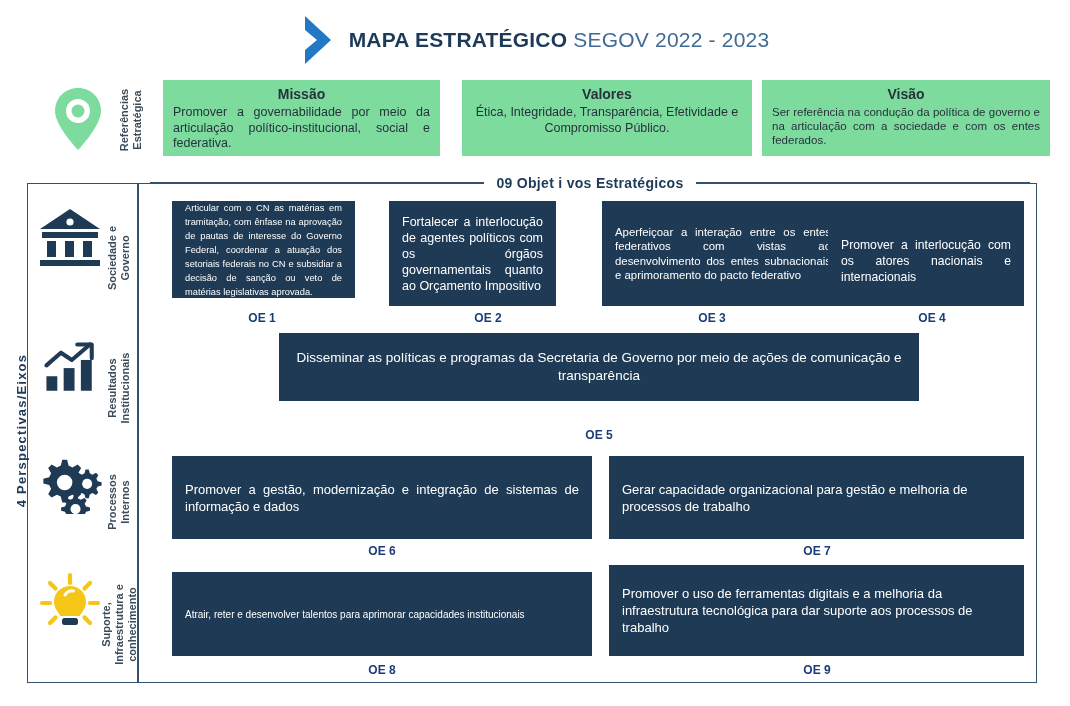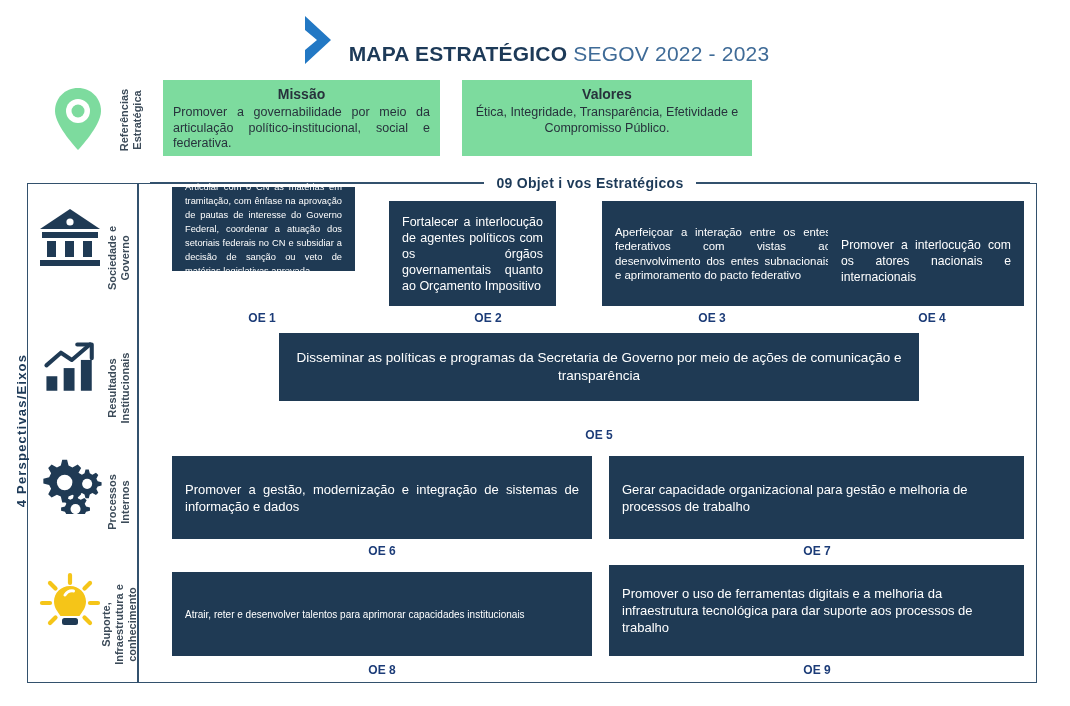--- a/index.html
+++ b/index.html
@@ -7,21 +7,21 @@
     width:1070px;height:706px;
     background:#ffffff;
     font-family:"Liberation Sans", sans-serif;
     color:#223b53;
     overflow:hidden;
     position:relative;
   }
   
   .title-bar{
     position:absolute;left:0;top:14px;width:1070px;
-    display:flex;align-items:flex-end;justify-content:center;gap:14px;
+    display:flex;align-items:center;justify-content:center;gap:14px;
   }
   .chevron{width:34px;height:52px;flex:0 0 auto;}
   .title-text{
     font-size:21px;letter-spacing:.2px;white-space:nowrap;
   }
   .title-text .strong{font-weight:bold;color:#1d3a58;}
   .title-text .light{font-weight:normal;color:#3f6b97;}
 
   
   .ref-row{
@@ -147,20 +147,24 @@
   <div class="green-box" id="box-missao">
     <div class="gb-title">Missão</div>
     <div class="gb-body">Promover a governabilidade por meio da articulação político-institucional, social e federativa.</div>
   </div>
 
   <div class="green-box" id="box-valores">
     <div class="gb-title">Valores</div>
     <div class="gb-body">Ética, Integridade, Transparência, Efetividade e Compromisso Público.</div>
   </div>
 
+  <div class="green-box" id="box-visao">
+    <div class="gb-title">Visão</div>
+    <div class="gb-body">Ser referência na condução da política de governo e na articulação com a sociedade e com os entes federados.</div>
+  </div>
 </div>
 
 <div class="frame"></div>
 <div class="frame-divider"></div>
 
 <div class="obj-header">
   <div class="rule"></div>
   <div class="obj-text">09 Objet i vos Estratégicos</div>
   <div class="rule"></div>
 </div>
@@ -251,21 +255,21 @@
   </div>
   <div class="side-text">
     <span>
       <span>Suporte,</span><br>
       <span>Infraestrutura e</span><br>
       <span>conhecimento</span>
     </span>
   </div>
 </div>
 
-<div class="oe" style="left:172px;top:187px;width:183px;height:84px;justify-content:center;">
+<div class="oe" style="left:172px;top:201px;width:183px;height:97px;justify-content:center;">
   <p class="t-just" style="font-size:9.3px;line-height:14px;">Articular com o CN as matérias em tramitação, com ênfase na aprovação de pautas de interesse do Governo Federal, coordenar a atuação dos setoriais federais no CN e subsidiar a decisão de sanção ou veto de matérias legislativas aprovada.</p>
 </div>
 <div class="oe-lbl" style="left:232px;top:311px;width:60px;">OE 1</div>
 
 <div class="oe" style="left:389px;top:201px;width:167px;height:105px;">
   <p class="t-just" style="font-size:12.5px;line-height:16px;">Fortalecer a interlocução de agentes políticos com os órgãos governamentais quanto ao Orçamento Impositivo</p>
 </div>
 <div class="oe-lbl" style="left:458px;top:311px;width:60px;">OE 2</div>
 
 <div class="oe" style="left:602px;top:201px;width:242px;height:105px;">

